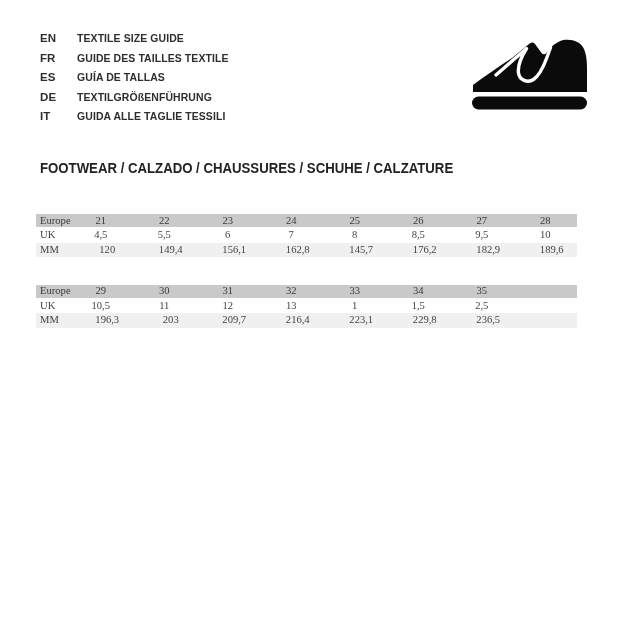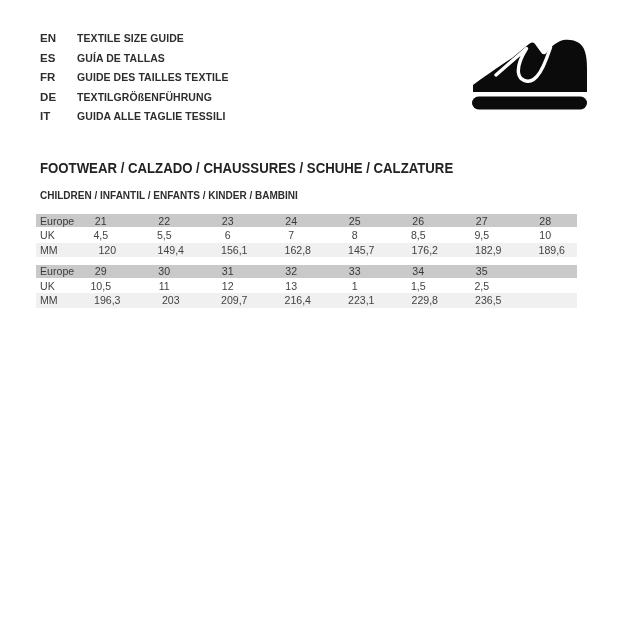--- a/index.html
+++ b/index.html
@@ -49,21 +49,21 @@
   .section-subtitle {
     position: absolute; left: 40px; top: 189px;
     font-size: 11px; font-weight: bold; color: #2e2e2e;
     white-space: nowrap;
   }
   
   .tables-wrap {
     position: absolute; left: 36px; top: 214px;
     width: 541px;
   }
-  .size-table { margin-bottom: 8px; }
+  .size-table { margin-bottom: 28px; font-family: Liberation Serif, serif; }
   .t-row {
     display: flex;
     align-items: center;
     height: 14.3px;
     font-size: 10.6px;
     color: #434343;
     line-height: 14.3px;
   }
   .t-row.r0 { background: #c9c9c9; border-bottom: 1px solid #ffffff; color: #3a3a3a; }
   .t-row.r1 { background: #ffffff; }
@@ -84,26 +84,26 @@
 <body>
 
 <div class="canvas">
 
   <div class="lang-block">
       <div class="lang-row">
         <span class="lang-code">EN</span>
         <span class="lang-label condensed">TEXTILE SIZE GUIDE</span>
       </div>
       <div class="lang-row">
+        <span class="lang-code">FR</span>
+        <span class="lang-label condensed">GUIDE DES TAILLES TEXTILE</span>
+      </div>
+      <div class="lang-row">
         <span class="lang-code">ES</span>
         <span class="lang-label condensed">GUÍA DE TALLAS</span>
-      </div>
-      <div class="lang-row">
-        <span class="lang-code">FR</span>
-        <span class="lang-label condensed">GUIDE DES TAILLES TEXTILE</span>
       </div>
       <div class="lang-row">
         <span class="lang-code">DE</span>
         <span class="lang-label condensed">TEXTILGRÖßENFÜHRUNG</span>
       </div>
       <div class="lang-row">
         <span class="lang-code">IT</span>
         <span class="lang-label condensed">GUIDA ALLE TAGLIE TESSILI</span>
       </div>
     </div>
@@ -129,23 +129,20 @@
                C49.5 44 57.5 47.5 63.5 43.5
                C69.5 39.5 73.5 30.5 76.5 22.5
                L80.5 11.5" fill="none" stroke="#ffffff" stroke-width="3.4" stroke-linecap="round" stroke-linejoin="round"></path>
     </svg>
   </div>
 
   <div class="section-title">
     <span class="condensed">FOOTWEAR / CALZADO / CHAUSSURES / SCHUHE / CALZATURE</span>
   </div>
 
-  <div class="section-subtitle">
-    <span class="condensed">CHILDREN / INFANTIL / ENFANTS / KINDER / BAMBINI</span>
-  </div>
 
   <div class="tables-wrap">
       <div class="size-table">
         <div class="t-row r0">
           <span class="t-label">Europe</span>
           <span class="t-cell">21</span>
           <span class="t-cell">22</span>
           <span class="t-cell">23</span>
           <span class="t-cell">24</span>
           <span class="t-cell">25</span>

